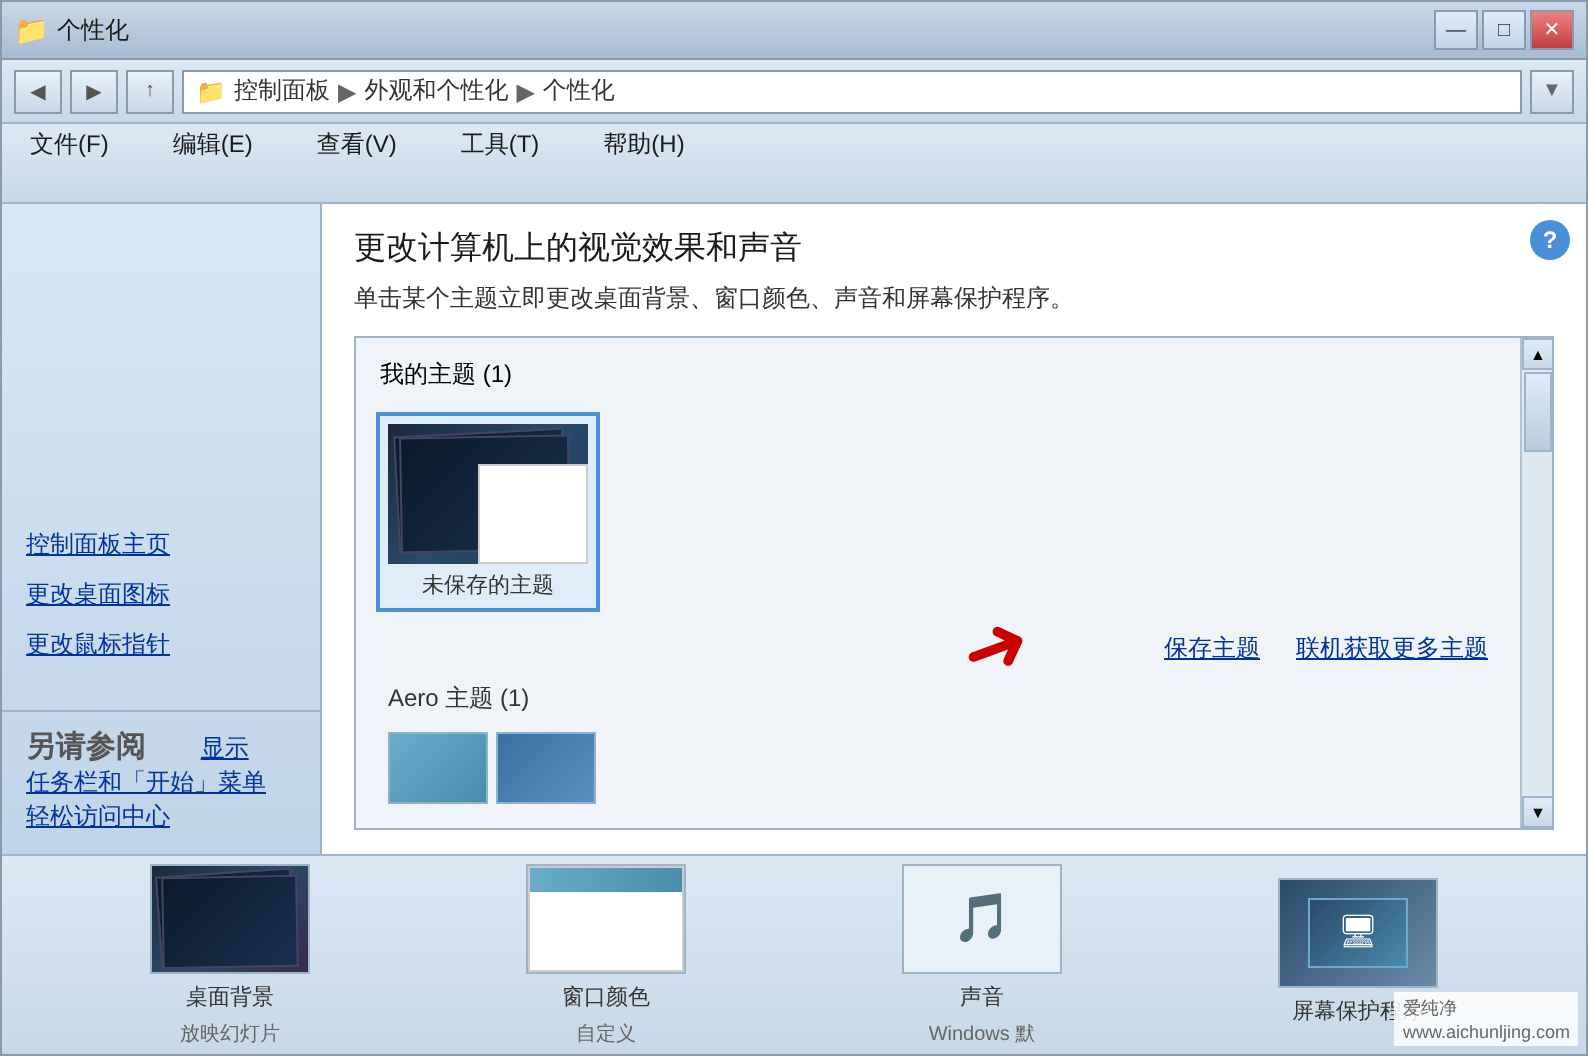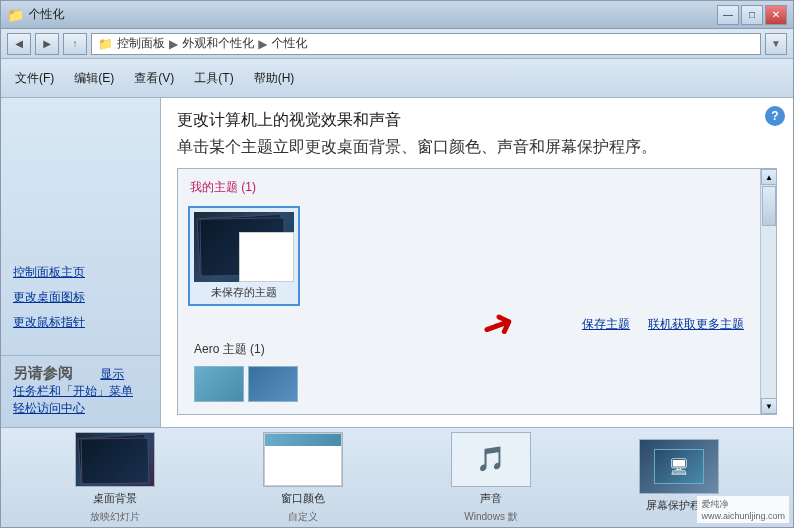--- a/index.html
+++ b/index.html
@@ -137,23 +137,22 @@
       padding: 0 4px;
       color: #999;
       background: transparent;
     }
 
     
     .menu-bar {
       height: 41px;
       background: linear-gradient(to bottom, #dce8f4, #c8d8e8);
       display: flex;
-      align-items: center;
       padding: 0 8px;
-      gap: 8px;
+      gap: 20px;
       border-bottom: 1px solid #a0b4c8;
     }
 
     .menu-item {
       padding: 2px 6px;
       cursor: pointer;
       font-size: 12px;
       color: #1a1a1a;
     }
 
@@ -225,21 +224,21 @@
     }
 
     .content-title {
       font-size: 16px;
       font-weight: normal;
       color: #1a1a1a;
       margin-bottom: 6px;
     }
 
     .content-desc {
-      font-size: 16px;
+      font-size: 12px;
       color: #333;
       margin-bottom: 10px;
     }
 
     
     .themes-panel {
       flex: 1;
       border: 1px solid #a0b4c8;
       background: #f0f4f8;
       overflow: hidden;
@@ -253,21 +252,21 @@
       flex: 1;
     }
 
     .themes-content {
       flex: 1;
       padding: 8px;
     }
 
     .section-label {
       font-size: 12px;
-      color: #be185d;
+      color: #000000;
       margin-bottom: 6px;
       padding: 2px 4px;
     }
 
     .theme-item {
       display: inline-flex;
       flex-direction: column;
       align-items: center;
       cursor: pointer;
       padding: 4px;

